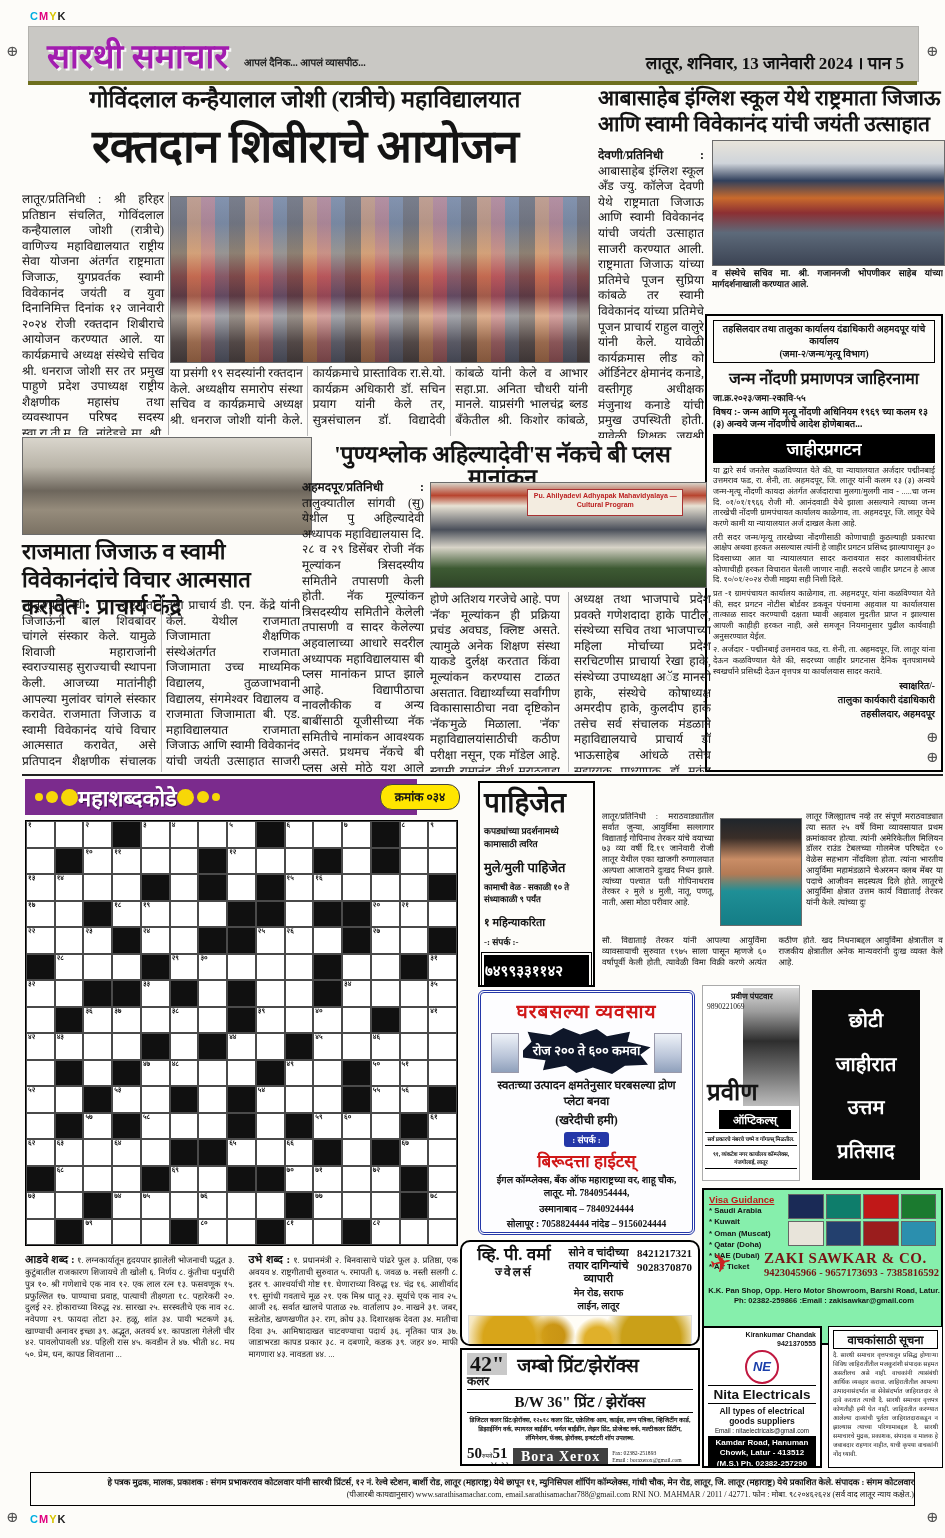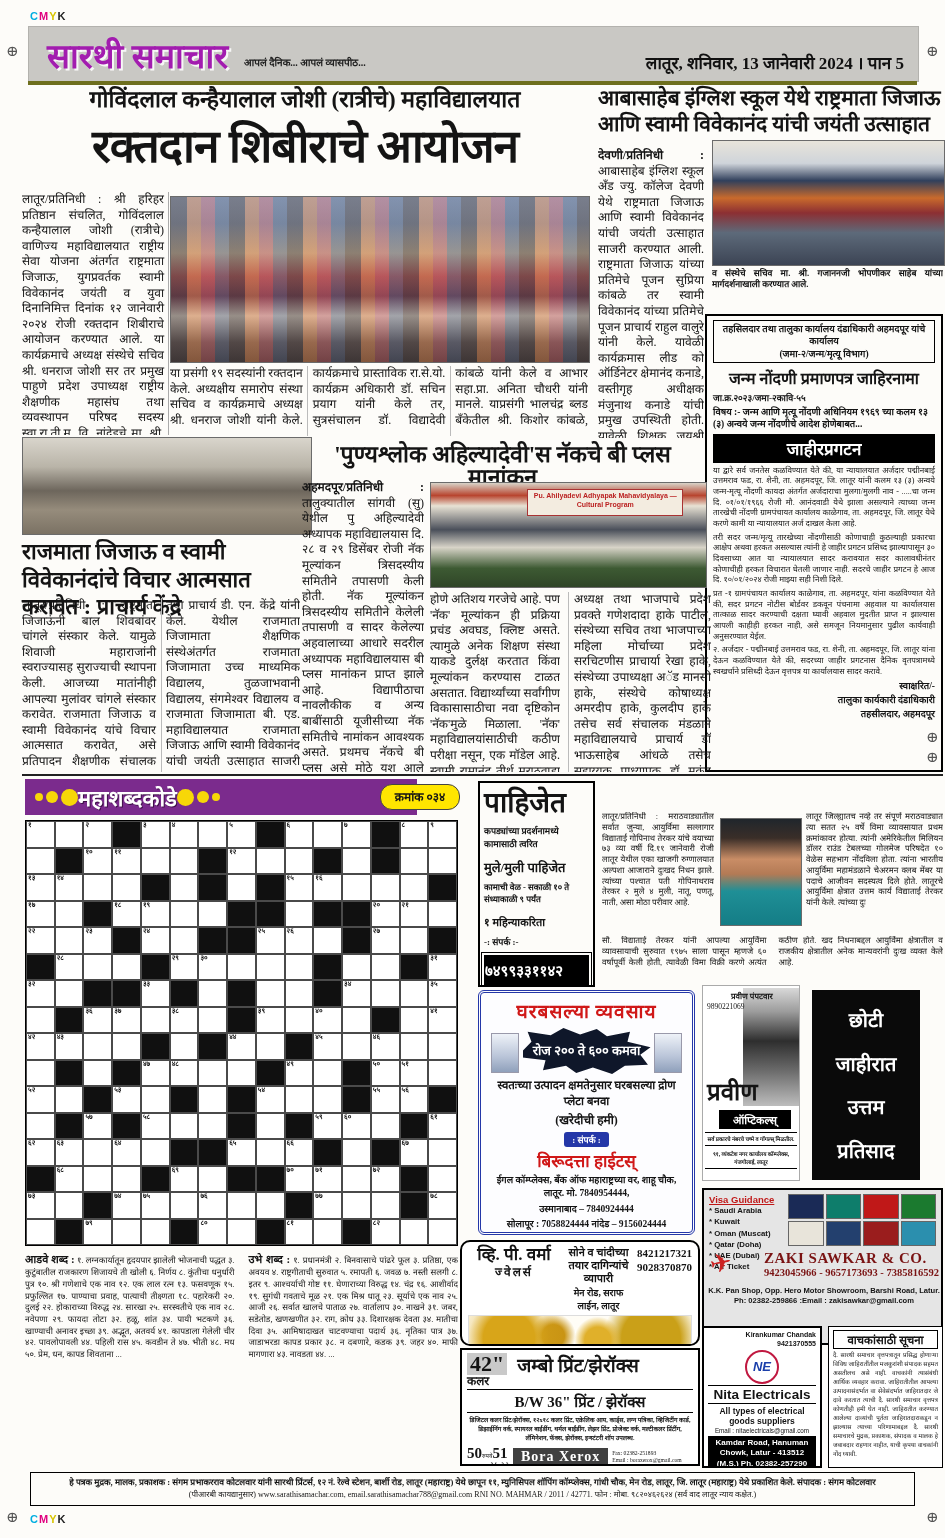--- a/index.html
+++ b/index.html
@@ -108,21 +108,21 @@
   .praveen{left:702px;top:985px;width:98px;height:196px;border:1px solid #aaa;background:#fff;}
   .praveen-owner{position:absolute;left:4px;top:4px;font-size:8px;font-weight:bold;margin-left:24px;}
   .praveen-phone{position:absolute;left:4px;top:16px;font-size:7.5px;}
   .praveen-name{position:absolute;left:4px;top:88px;font-size:24px;font-weight:bold;}
   .praveen-bar{position:absolute;left:16px;top:124px;width:72px;background:#000;color:#fff;font-size:11px;font-weight:bold;text-align:center;padding:2px 0;}
   .praveen-s1{position:absolute;left:2px;top:146px;width:92px;font-size:5.6px;text-align:center;border-top:1px solid #000;border-bottom:1px solid #000;padding:2px 0;font-weight:bold;}
   .praveen-s2{position:absolute;left:2px;top:162px;width:92px;font-size:5.6px;text-align:center;border-bottom:1px solid #000;padding:2px 0;font-weight:bold;}
 
   .smallad{left:812px;top:990px;width:108px;height:190px;background:#0a0a0a;color:#fff;display:flex;flex-direction:column;justify-content:space-evenly;text-align:center;font-size:20px;font-weight:bold;}
 
-  .visa{left:702px;top:1188px;width:241px;height:157px;border:2px solid #000;padding:4px 5px;background:#e5e5e5;}
+  .visa{left:702px;top:1188px;width:241px;height:157px;border:2px solid #000;padding:4px 5px;background:#86efac;}
   .visa-title{color:#c01818;font-size:9.5px;font-weight:bold;text-decoration:underline;font-family:"Liberation Sans",sans-serif;}
   .visa-items{font-size:7.8px;font-weight:bold;line-height:1.45;font-family:"Liberation Sans",sans-serif;}
   .visa-tiles{position:absolute;right:5px;top:4px;width:148px;height:52px;display:grid;grid-template-columns:repeat(4,1fr);grid-template-rows:repeat(2,1fr);gap:2px;}
   .visa-tile{border:1px solid #666;}
   .zaki-row{position:absolute;left:60px;top:60px;width:178px;}
   .zaki-name{color:#7a1313;font-size:15px;font-weight:bold;font-family:"Liberation Serif",serif;letter-spacing:.5px;}
   .zaki-phones{color:#7a1313;font-size:10.5px;font-weight:bold;}
   .zaki-addr{position:absolute;left:4px;top:96px;width:232px;font-size:7.6px;font-weight:bold;text-align:center;line-height:1.35;font-family:"Liberation Sans",sans-serif;}
   .plane{position:absolute;left:6px;top:58px;font-size:26px;color:#c22;transform:rotate(-12deg);}
 
@@ -152,21 +152,21 @@
      font-style:italic;font-weight:bold;font-size:13px;line-height:30px;font-family:"Liberation Sans",sans-serif;}
   .nita-name{font-size:13.5px;font-weight:bold;border-top:1.5px solid #000;border-bottom:1.5px solid #000;padding:1px 0;font-family:"Liberation Sans",sans-serif;}
   .nita-sub{font-size:8.5px;font-weight:bold;line-height:1.2;margin-top:2px;font-family:"Liberation Sans",sans-serif;}
   .nita-email{font-size:6.3px;margin-top:1px;font-family:"Liberation Sans",sans-serif;}
   .nita-addr{background:#000;color:#fff;font-size:8px;font-weight:bold;line-height:1.3;margin-top:2px;padding:2px;font-family:"Liberation Sans",sans-serif;}
 
   .readers{left:828px;top:1326px;width:115px;height:142px;border:1.5px solid #000;padding:3px 4px;background:#fff;}
   .readers-title{font-size:11.5px;font-weight:bold;text-align:center;border:1px solid #000;padding:1px 0;}
   .readers-body{font-size:6.2px;line-height:1.45;text-align:justify;margin-top:2px;}
 
-  .footerbox{left:30px;top:1472px;width:885px;height:34px;border:1.5px solid #000;text-align:center;padding-top:3px;box-sizing:border-box;}
+  .footerbox{left:30px;top:1472px;width:885px;height:34px;border:1.5px solid #000;text-align:right;padding-top:3px;box-sizing:border-box;}
   .foot1{font-size:8.6px;font-weight:bold;}
   .foot2{font-size:8px;}
 
   .hrline{background:#222;height:1.5px;}
 </style>
 </head>
 <body>
 
 <div class="page">
 

